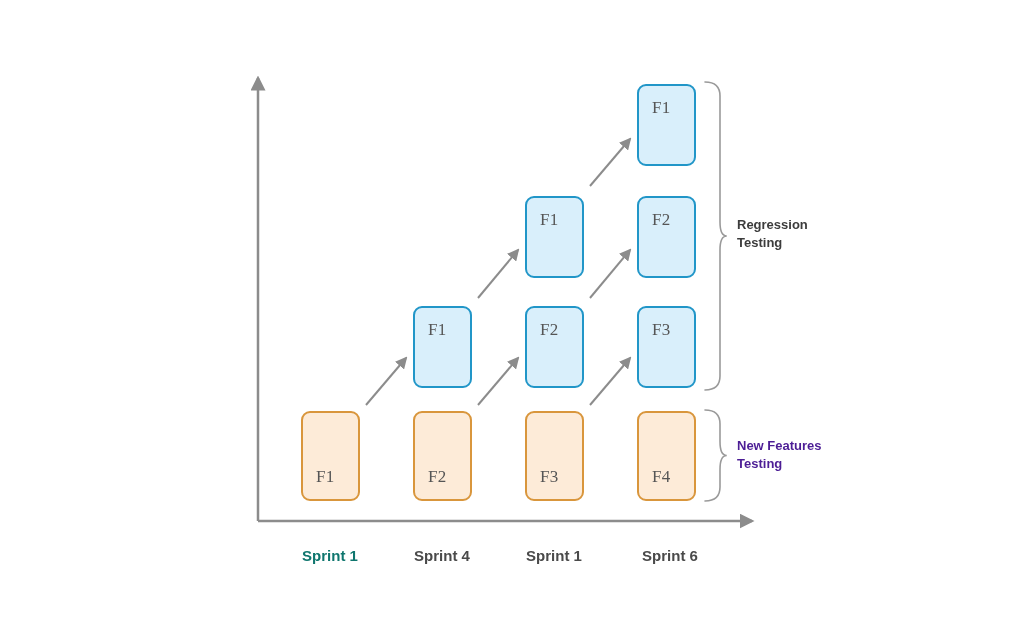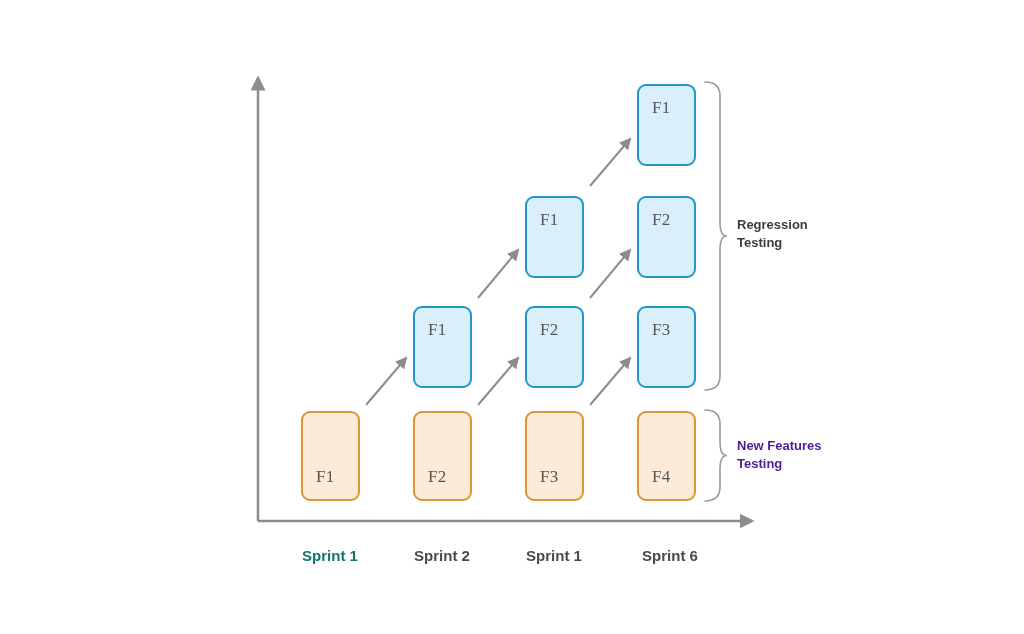--- a/index.html
+++ b/index.html
@@ -131,21 +131,21 @@
       </div>
       <div class="node regression" style="left: 637px; top: 84px; width: 59px; height: 82px; background: rgb(217, 239, 251); border-color: rgb(33, 150, 200);">
         <span class="node-label" style="color: rgb(85, 85, 85);">F1</span>
       </div>
       <div class="node feature" style="left: 637px; top: 411px; width: 59px; height: 90px; background: rgb(253, 235, 216); border-color: rgb(217, 150, 60);">
         <span class="node-label" style="color: rgb(85, 85, 85);">F4</span>
       </div>
     </div>
   <div id="ticks-layer">
       <div class="axis-tick-label" style="color: #0f766e; left: 270px; top: 548px; width: 120px;">Sprint 1</div>
-      <div class="axis-tick-label" style="color: rgb(74, 74, 74); left: 382px; top: 548px; width: 120px;">Sprint 2</div>
+      <div class="axis-tick-label" style="color: rgb(74, 74, 74); left: 382px; top: 548px; width: 120px;">Sprint 4</div>
       <div class="axis-tick-label" style="color: rgb(74, 74, 74); left: 494px; top: 548px; width: 120px;">Sprint 1</div>
       <div class="axis-tick-label" style="color: rgb(74, 74, 74); left: 610px; top: 548px; width: 120px;">Sprint 6</div>
     </div>
   <div id="groups-layer">
       <div class="group-label" style="color: rgb(60, 60, 60); left: 737px; top: 216px;">Regression
 Testing</div>
       <div class="group-label" style="color: #4c1d95; left: 737px; top: 437px;">New Features
 Testing</div>
     </div>
 

